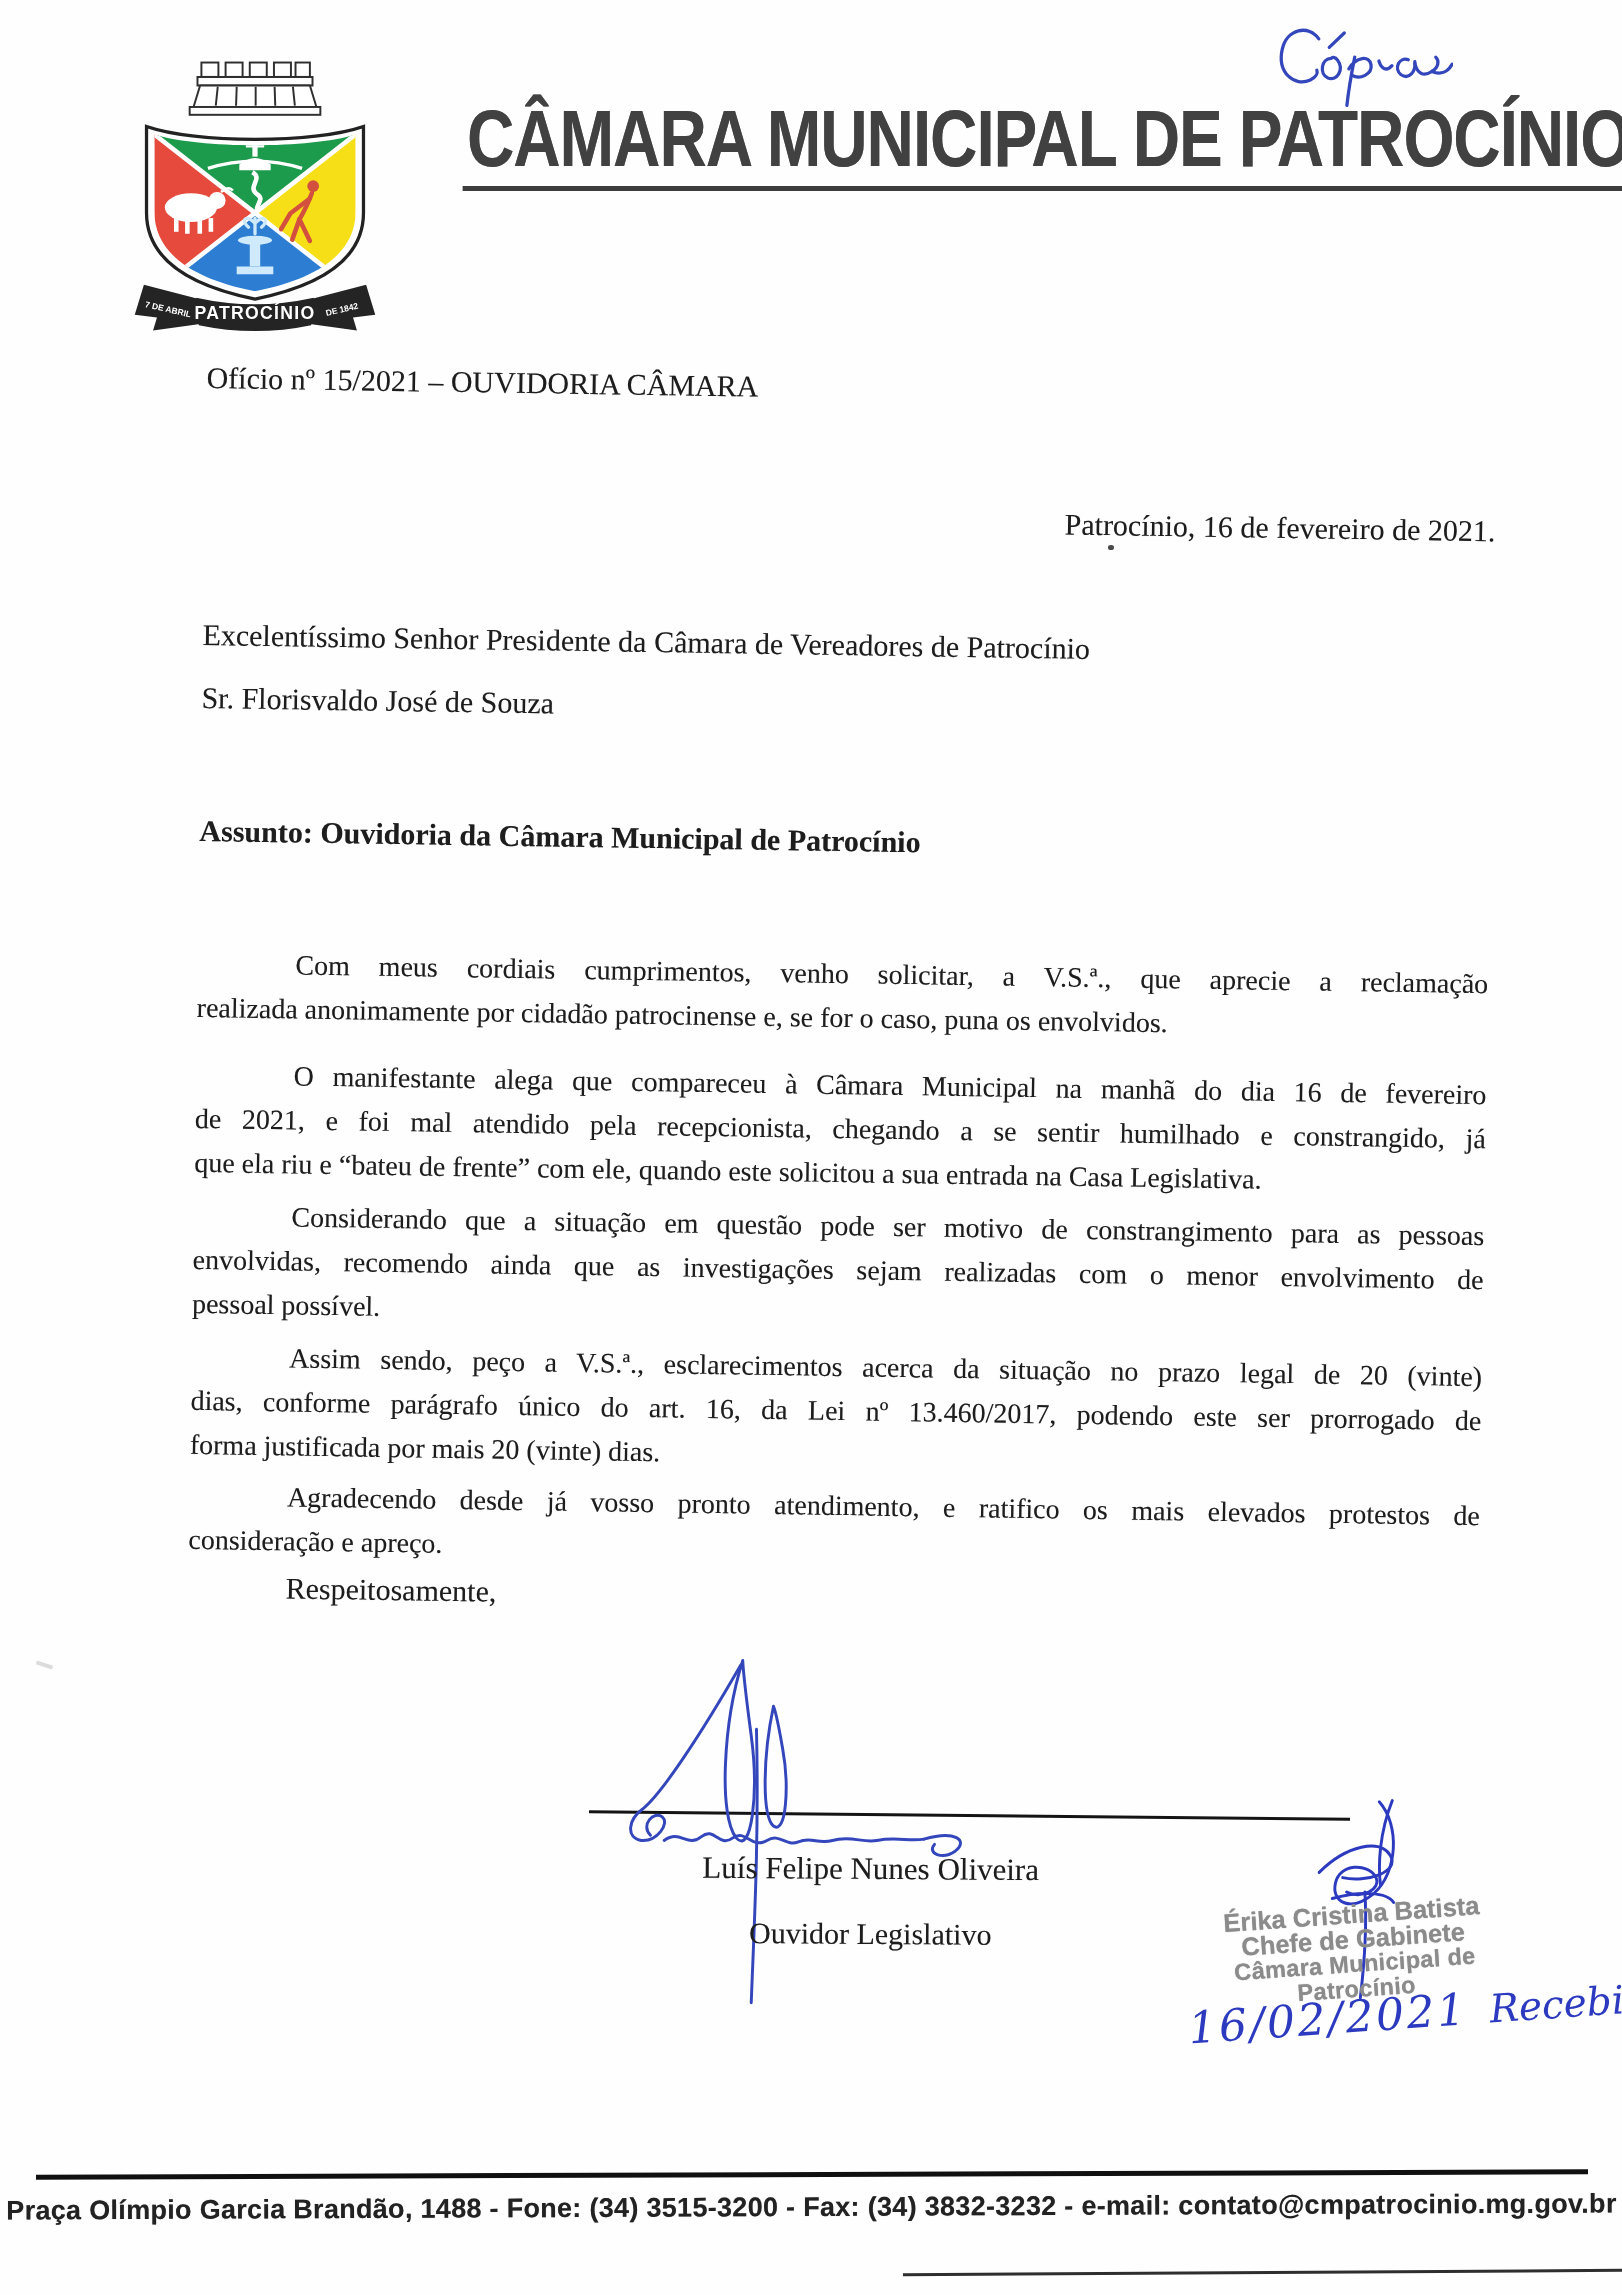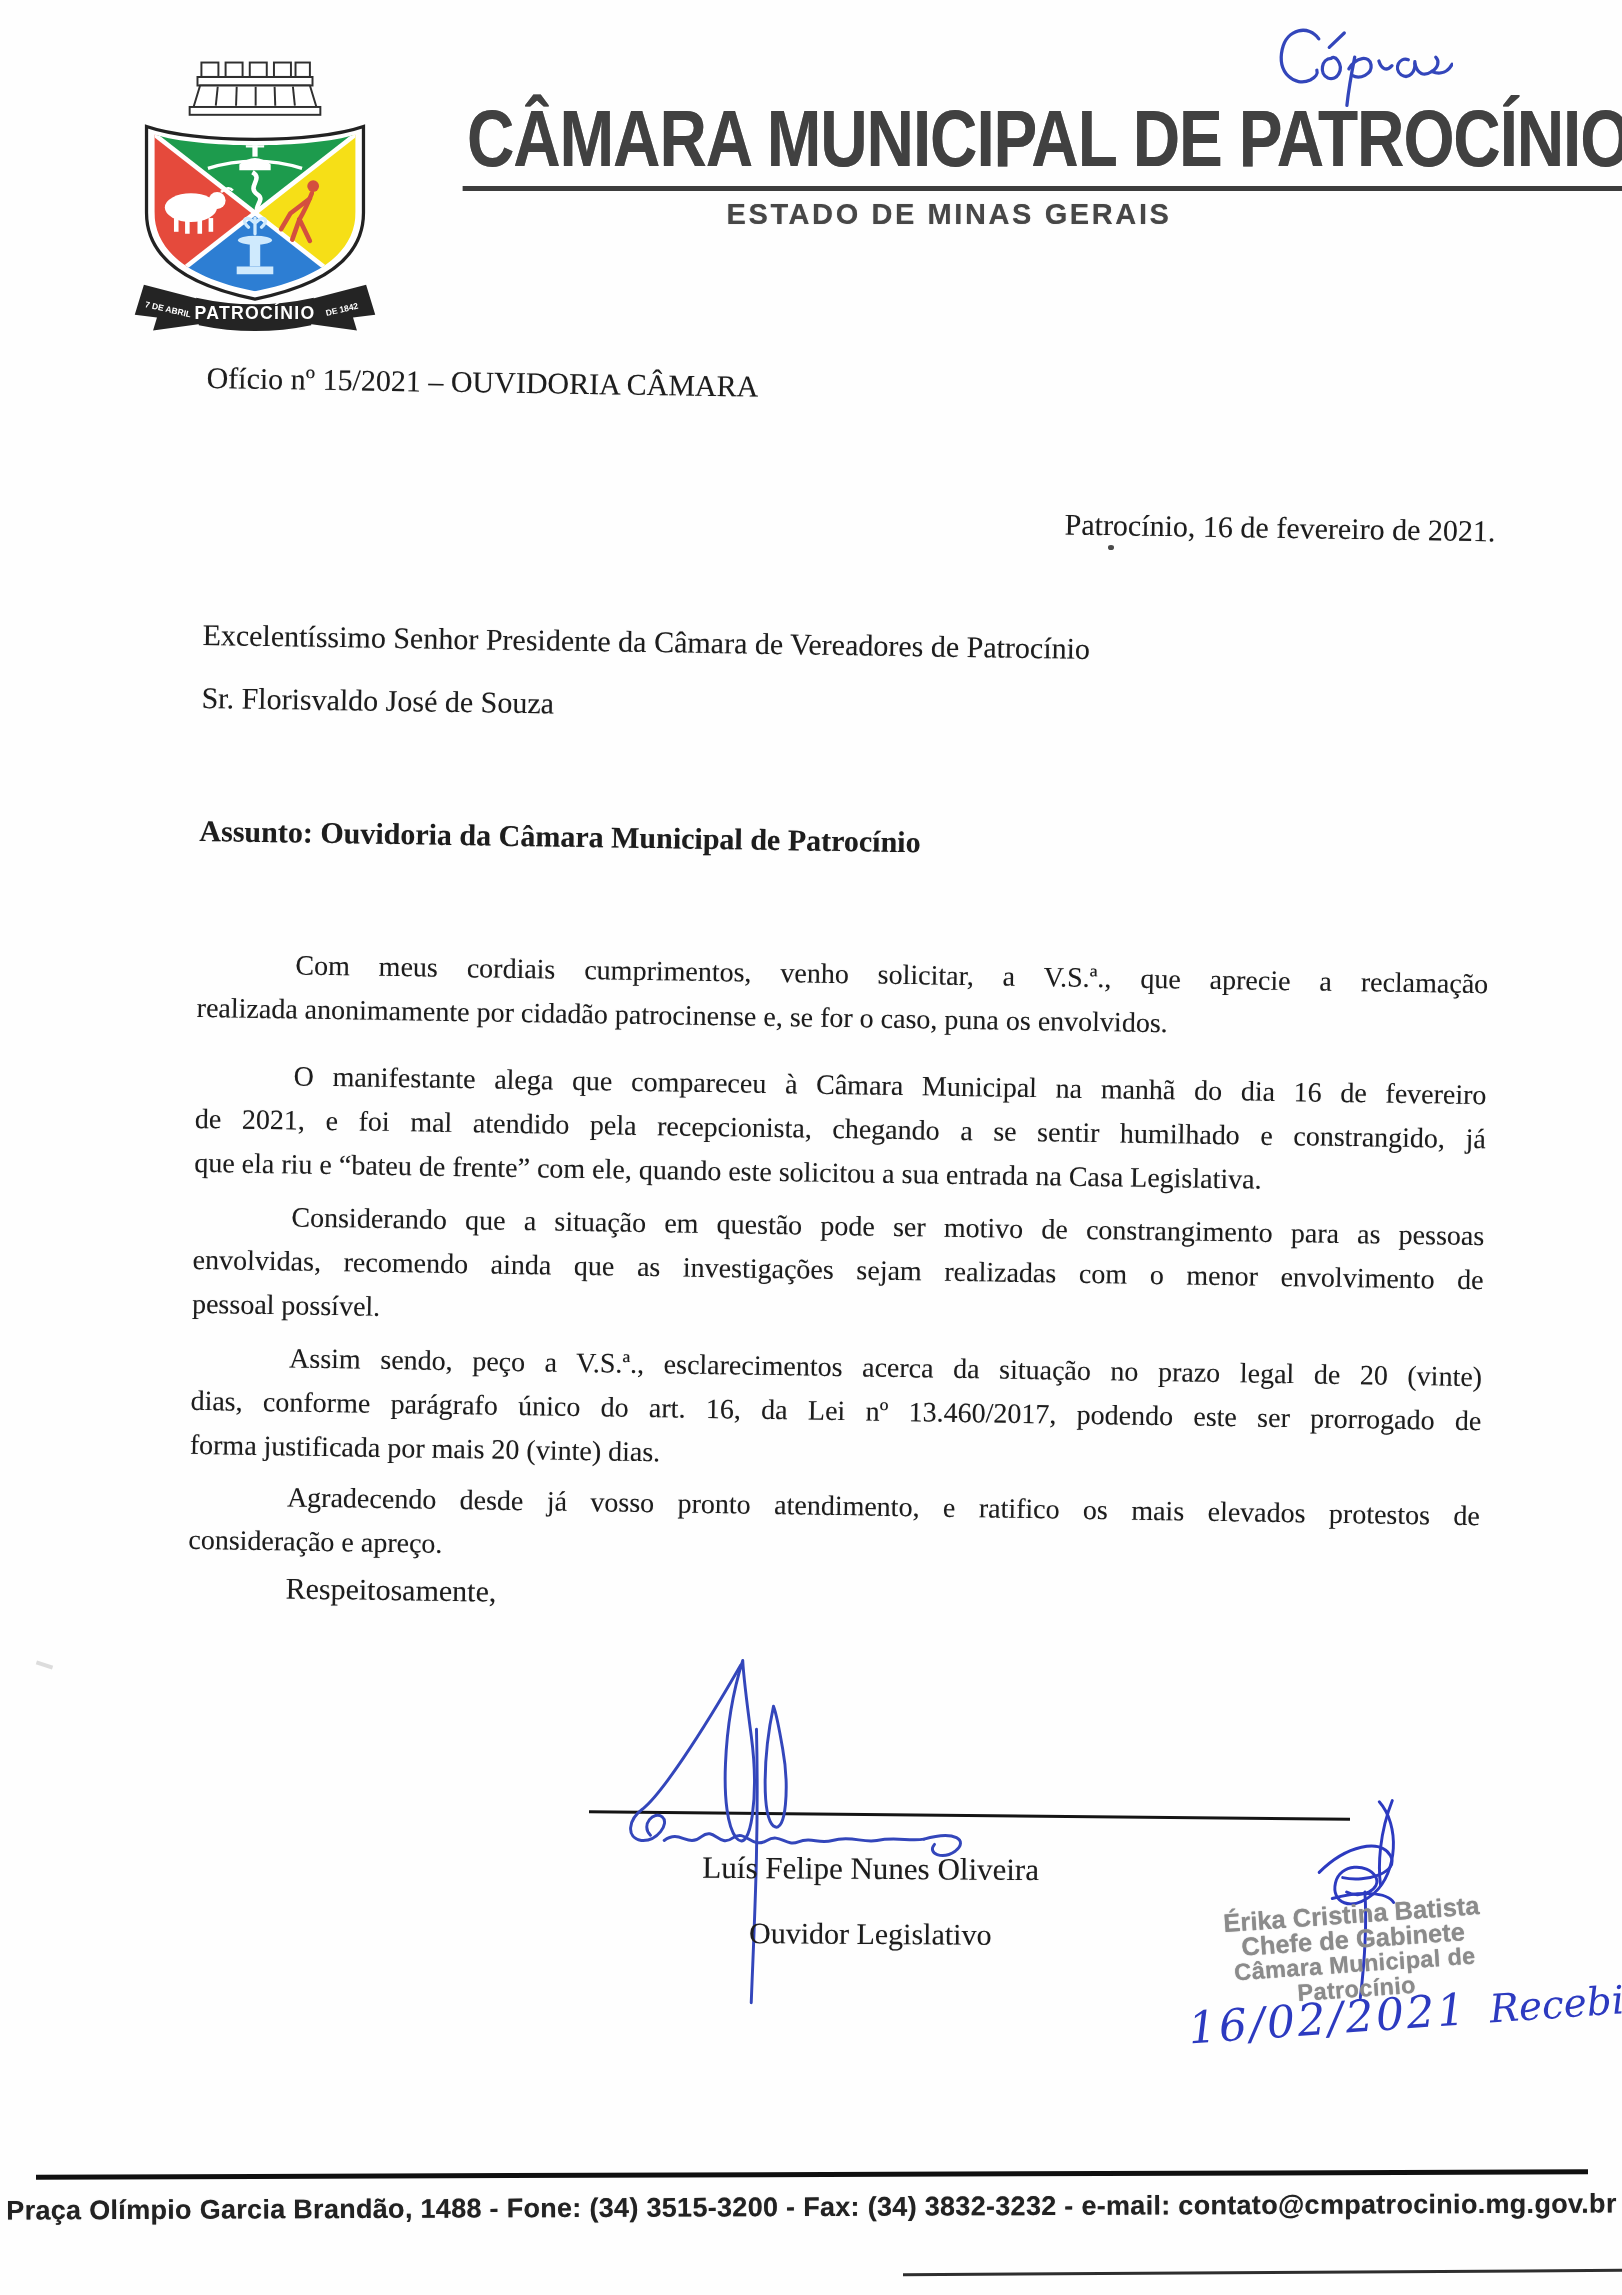--- a/index.html
+++ b/index.html
@@ -180,21 +180,20 @@
       <path d="M110,370 Q200,390 290,370 L286,412 Q200,430 114,412 Z" fill="#242424"></path>
       <text x="200" y="403" text-anchor="middle" fill="#ffffff" font-family="Liberation Sans, sans-serif" font-weight="bold" font-size="27" letter-spacing="2">PATROCÍNIO</text>
       <text x="66" y="392" text-anchor="middle" fill="#ffffff" transform="rotate(13 66 392)" font-family="Liberation Sans, sans-serif" font-weight="bold" font-size="13">7 DE ABRIL</text>
       <text x="334" y="392" text-anchor="middle" fill="#ffffff" transform="rotate(-13 334 392)" font-family="Liberation Sans, sans-serif" font-weight="bold" font-size="13">DE 1842</text>
     </g>
   </svg>
 
   <div class="title-wrap">
     <span class="org-title">CÂMARA MUNICIPAL DE PATROCÍNIO</span>
   </div>
-  <div class="org-subtitle">ESTADO DE MINAS GERAIS</div>
 
   <div class="letter">
     <div class="ref-line">Ofício nº 15/2021 – OUVIDORIA CÂMARA</div>
     <div class="dateline">Patrocínio, 16 de fevereiro de 2021.</div>
     <div class="addr1">Excelentíssimo Senhor Presidente da Câmara de Vereadores de Patrocínio</div>
     <div class="addr2">Sr. Florisvaldo José de Souza</div>
     <div class="subject">Assunto: Ouvidoria da Câmara Municipal de Patrocínio</div>
 
     <div class="para p1">
       <div class="ln jl fi">Com meus cordiais cumprimentos, venho solicitar, a V.S.ª., que aprecie a reclamação</div>

